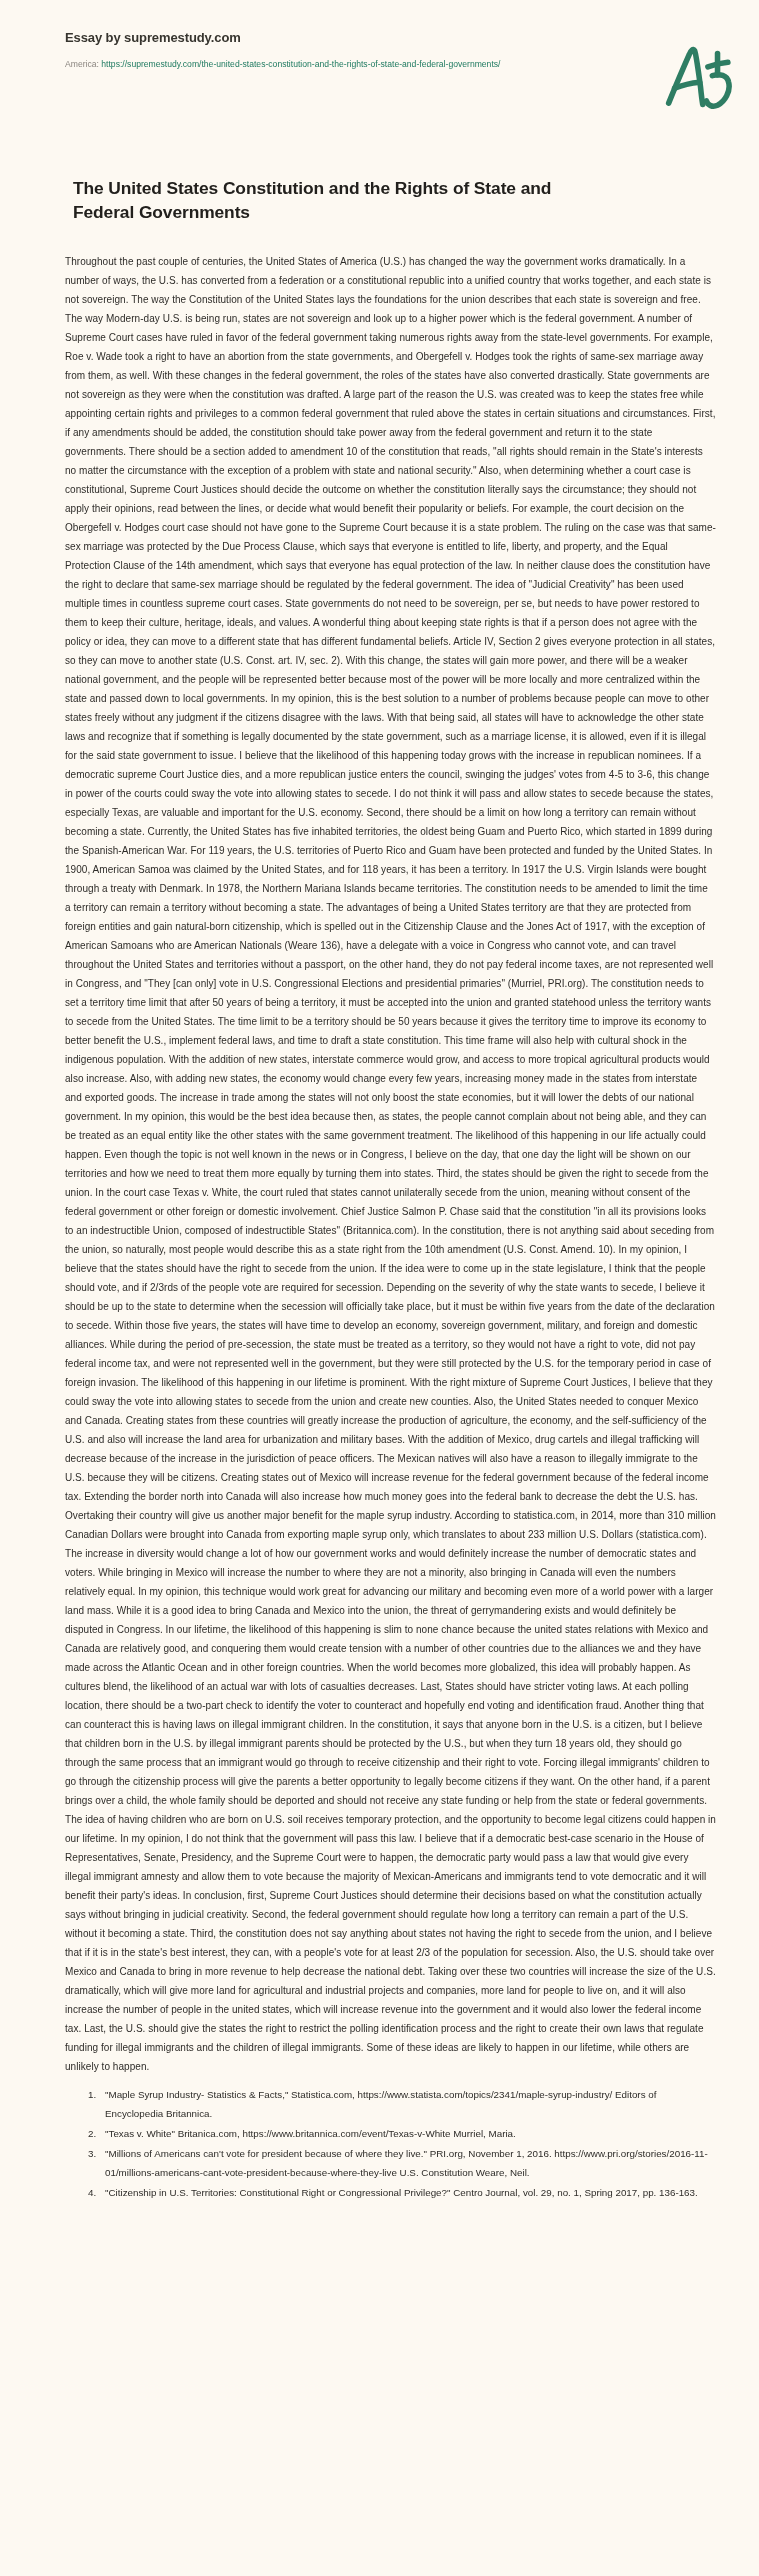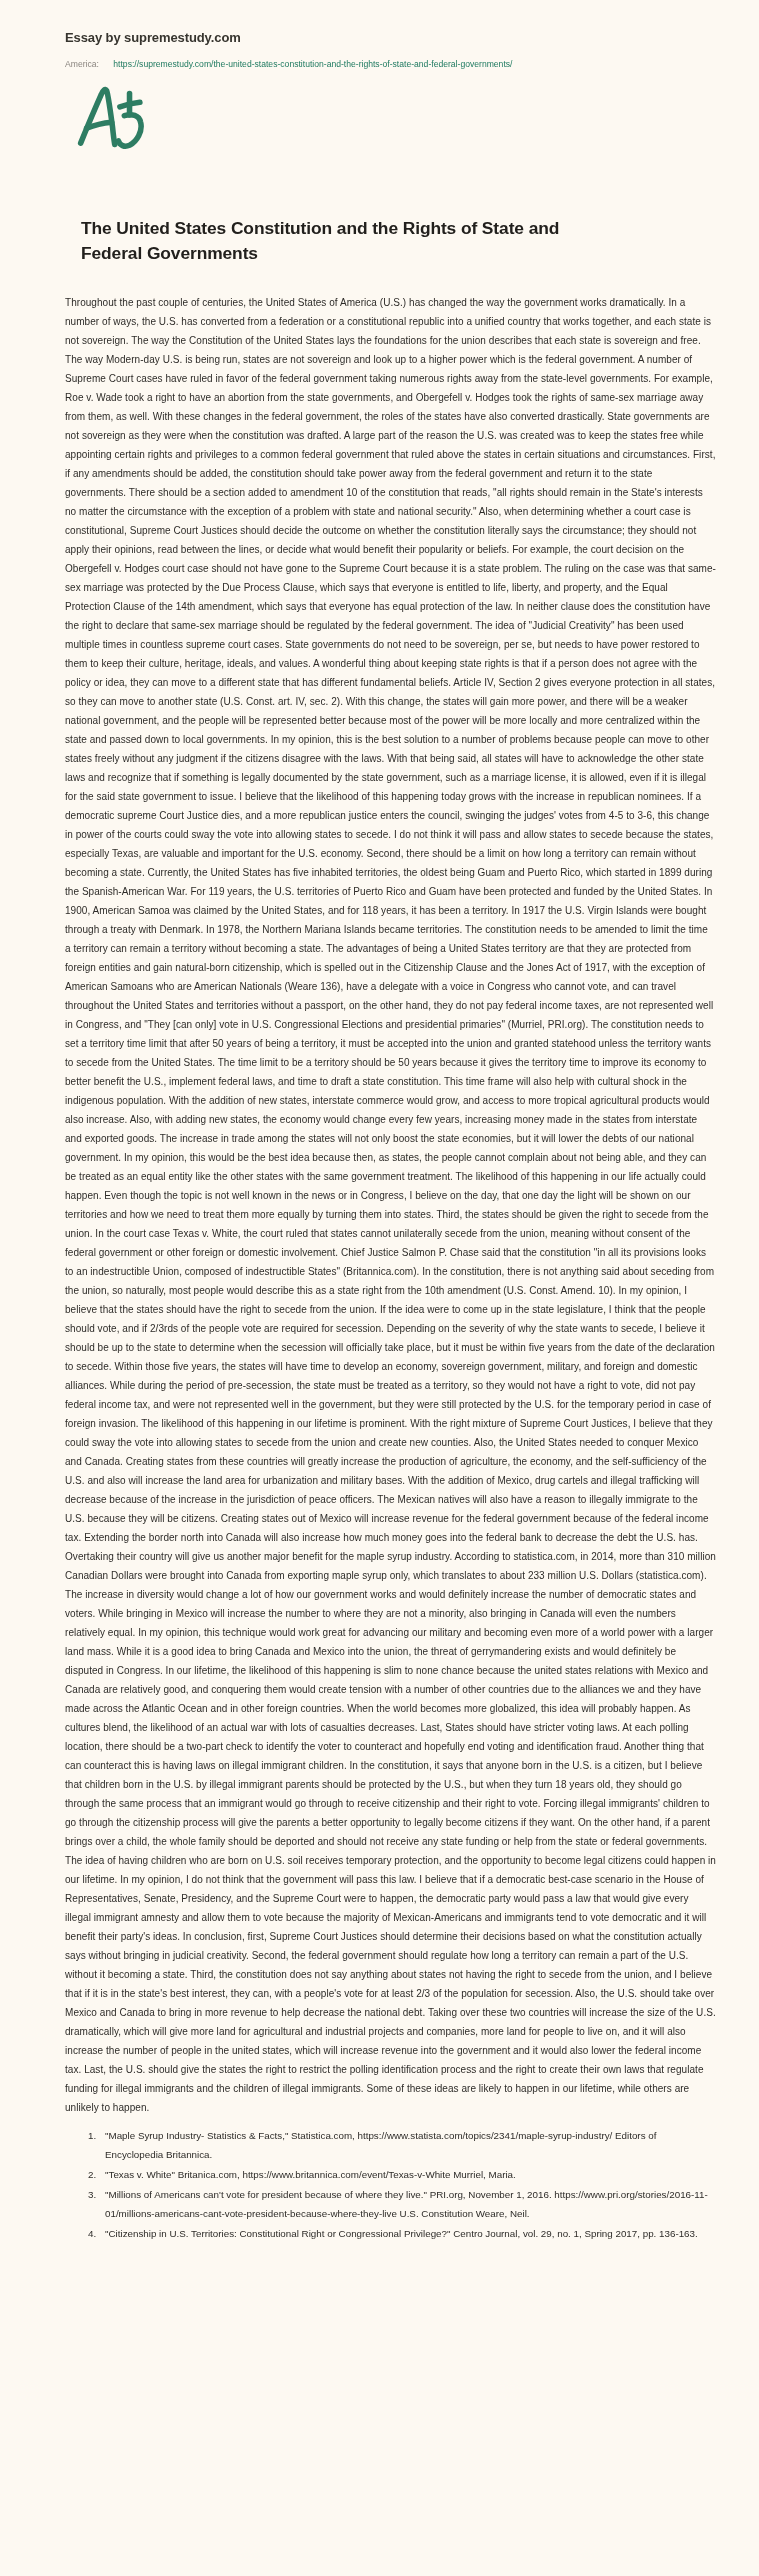--- a/index.html
+++ b/index.html
@@ -21,21 +21,20 @@
     box-sizing: border-box;
     position: relative;
     padding: 0;
   }
   .header {
     display: flex;
     align-items: flex-start;
     justify-content: space-between;
     padding: 30px 13px 0 65px;
     box-sizing: border-box;
-    flex-direction: column;
   }
   .header-left {
     flex: 1 1 auto;
     max-width: 489px;
   }
   .brand-title {
     font-size: 13px;
     font-weight: bold;
     color: #37352f;
     letter-spacing: -0.1px;
@@ -48,21 +47,20 @@
     color: #8b8680;
     margin: 0;
     word-break: break-word;
   }
   .source-label {
     color: #8b8680;
   }
   .source-url {
     color: #1f7a60;
     text-decoration: none;
-    margin-left: 12px;
   }
   .logo-wrap {
     flex: 0 0 auto;
     width: 89px;
     height: 82px;
     margin-top: 1.5px;
     margin-right: 4.4px;
     display: flex;
     align-items: flex-start;
     justify-content: flex-end;
@@ -74,21 +72,21 @@
   }
   .content {
     padding: 0 43px 0 65px;
     box-sizing: border-box;
   }
   h1.doc-title {
     font-size: 17.4px;
     font-weight: bold;
     color: #22201d;
     line-height: 1.42;
-    margin: 62px 0 0 16px;
+    margin: 62px 0 0 8px;
     letter-spacing: -0.1px;
     max-width: 519px;
   }
   .body-text {
     font-size: 10px;
     line-height: 1.90;
     color: #2e2c29;
     margin: 27px 0 0 0;
     text-align: left;
     letter-spacing: 0.005em;

